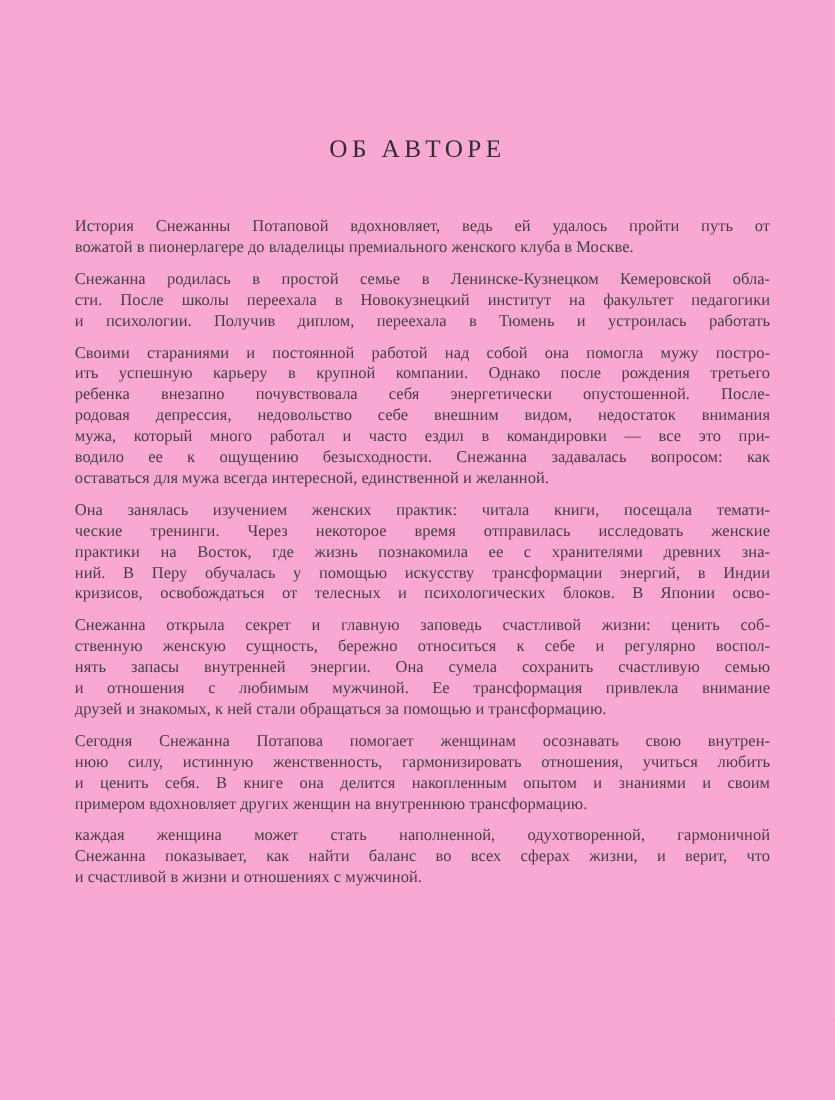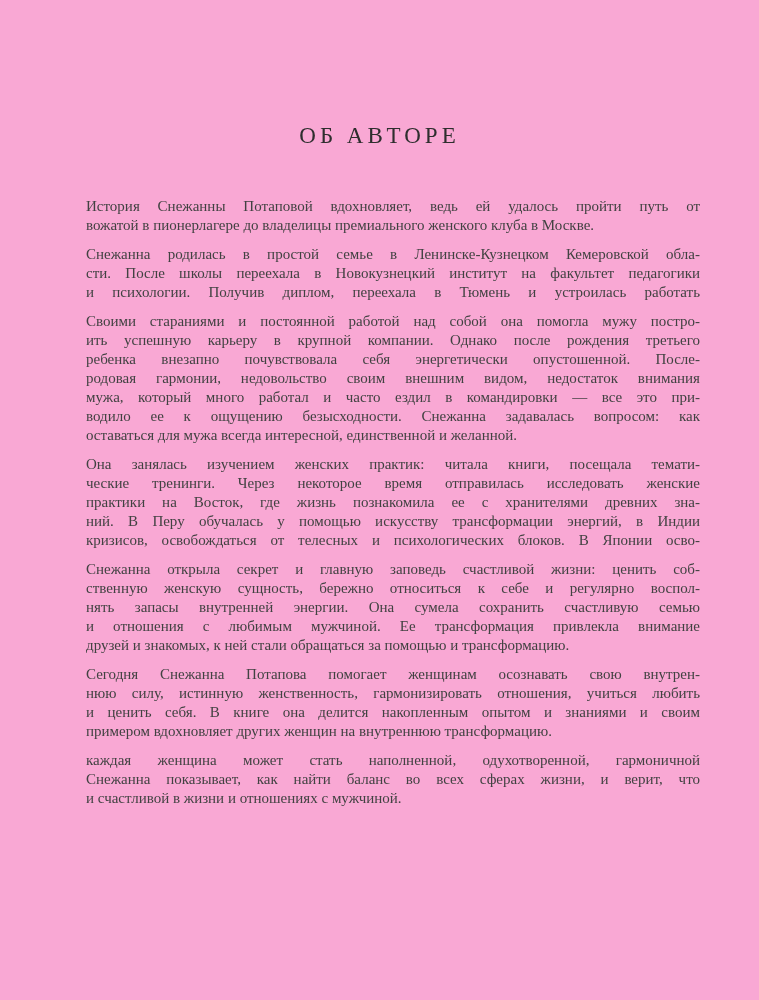--- a/index.html
+++ b/index.html
@@ -28,21 +28,21 @@
   .content {
     position: absolute;
     top: 197px;
     left: 68px;
     width: 632px;
     font-size: 15px;
     line-height: 19px;
     font-weight: 400;
     color: #424242;
   }
-  .para { margin: 0 0 10px 18px; padding: 0; }
+  .para { margin: 0 0 10px 0; padding: 0; }
   .line {
     display: block;
     text-align: justify;
     text-align-last: justify;
     white-space: normal;
   }
   .line.last { text-align: right; text-align-last: left; }
 </style>
 </head>
 <body>
@@ -60,21 +60,21 @@
     <p class="para">
       <span class="line">Снежанна родилась в простой семье в Ленинске-Кузнецком Кемеровской обла-</span>
       <span class="line">сти. После школы переехала в Новокузнецкий институт на факультет педагогики</span>
       <span class="line">и психологии. Получив диплом, переехала в Тюмень и устроилась работать</span>
     </p>
 
     <p class="para">
       <span class="line">Своими стараниями и постоянной работой над собой она помогла мужу постро-</span>
       <span class="line">ить успешную карьеру в крупной компании. Однако после рождения третьего</span>
       <span class="line">ребенка внезапно почувствовала себя энергетически опустошенной. После-</span>
-      <span class="line">родовая гармонии, недовольство своим внешним видом, недостаток внимания</span>
+      <span class="line">родовая депрессия, недовольство себе внешним видом, недостаток внимания</span>
       <span class="line">мужа, который много работал и часто ездил в командировки — все это при-</span>
       <span class="line">водило ее к ощущению безысходности. Снежанна задавалась вопросом: как</span>
       <span class="line last">оставаться для мужа всегда интересной, единственной и желанной.</span>
     </p>
 
     <p class="para">
       <span class="line">Она занялась изучением женских практик: читала книги, посещала темати-</span>
       <span class="line">ческие тренинги. Через некоторое время отправилась исследовать женские</span>
       <span class="line">практики на Восток, где жизнь познакомила ее с хранителями древних зна-</span>
       <span class="line">ний. В Перу обучалась у помощью искусству трансформации энергий, в Индии</span>

